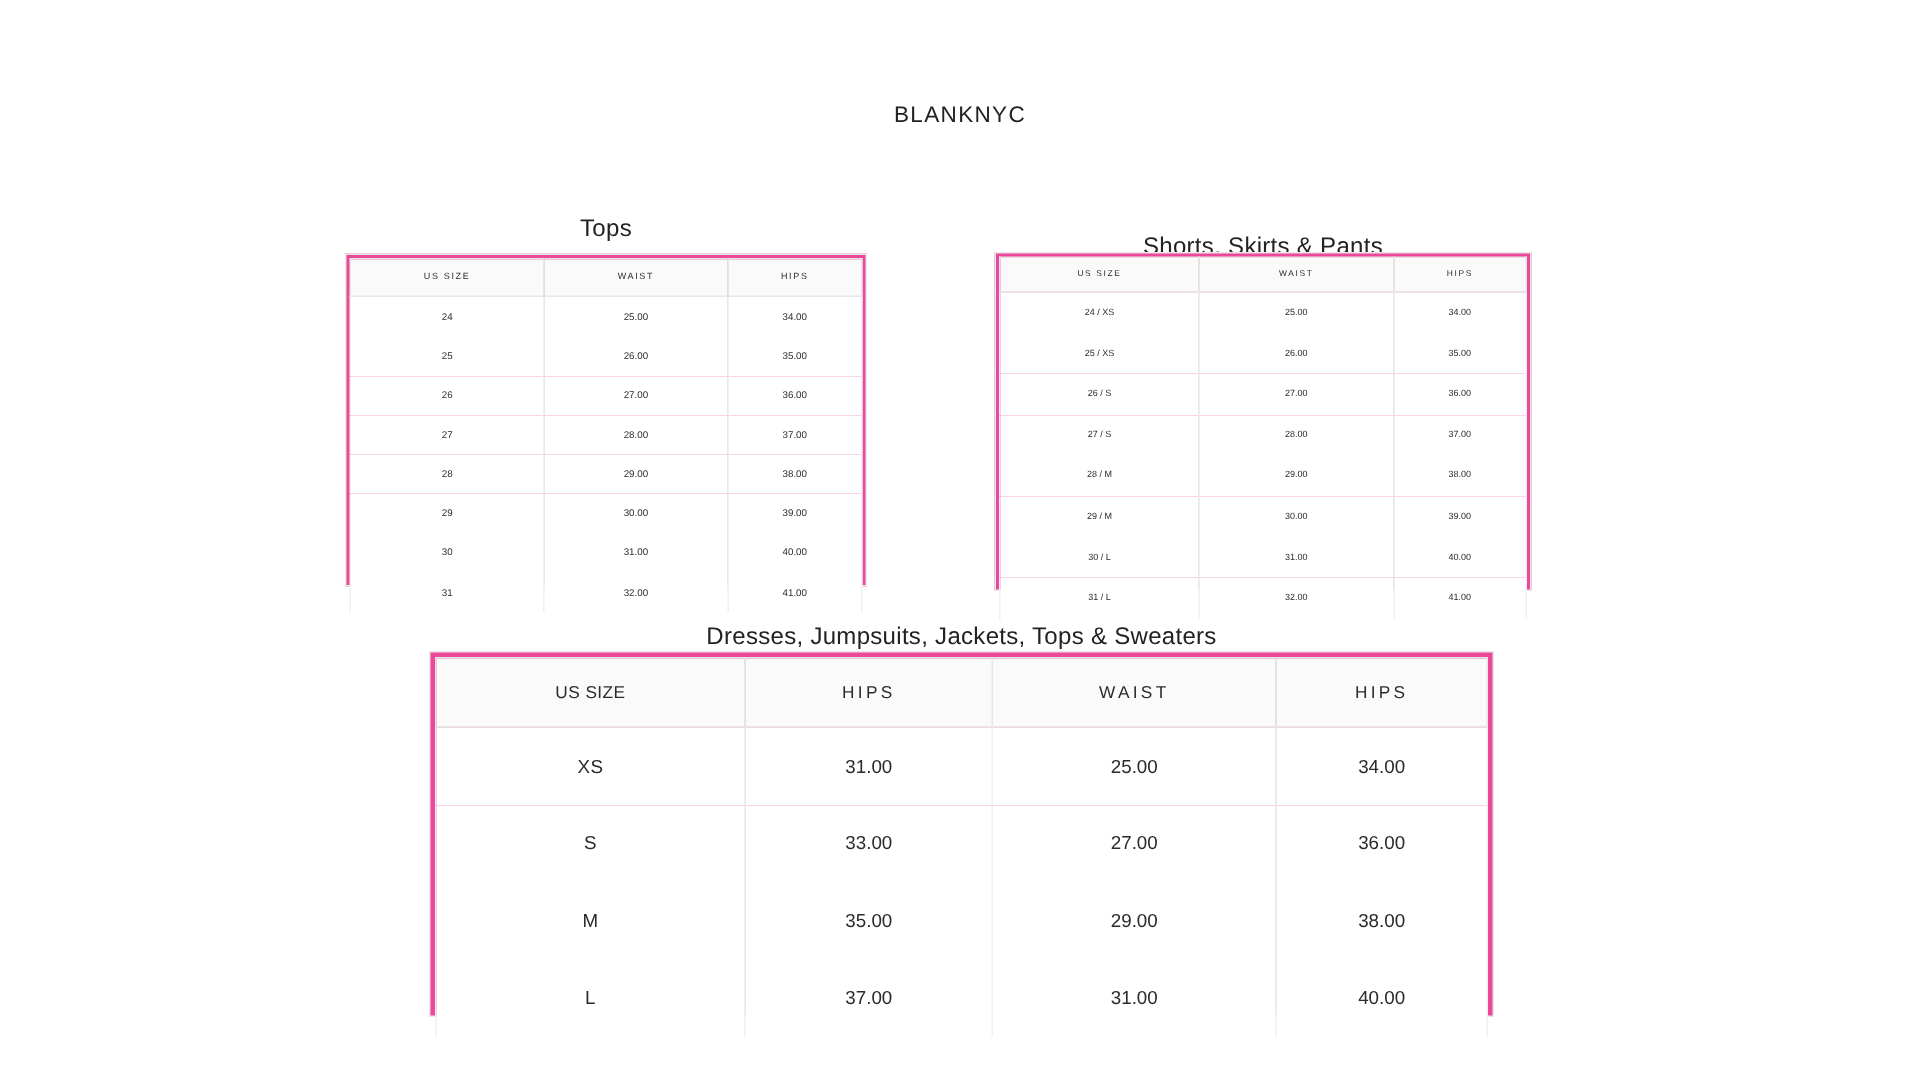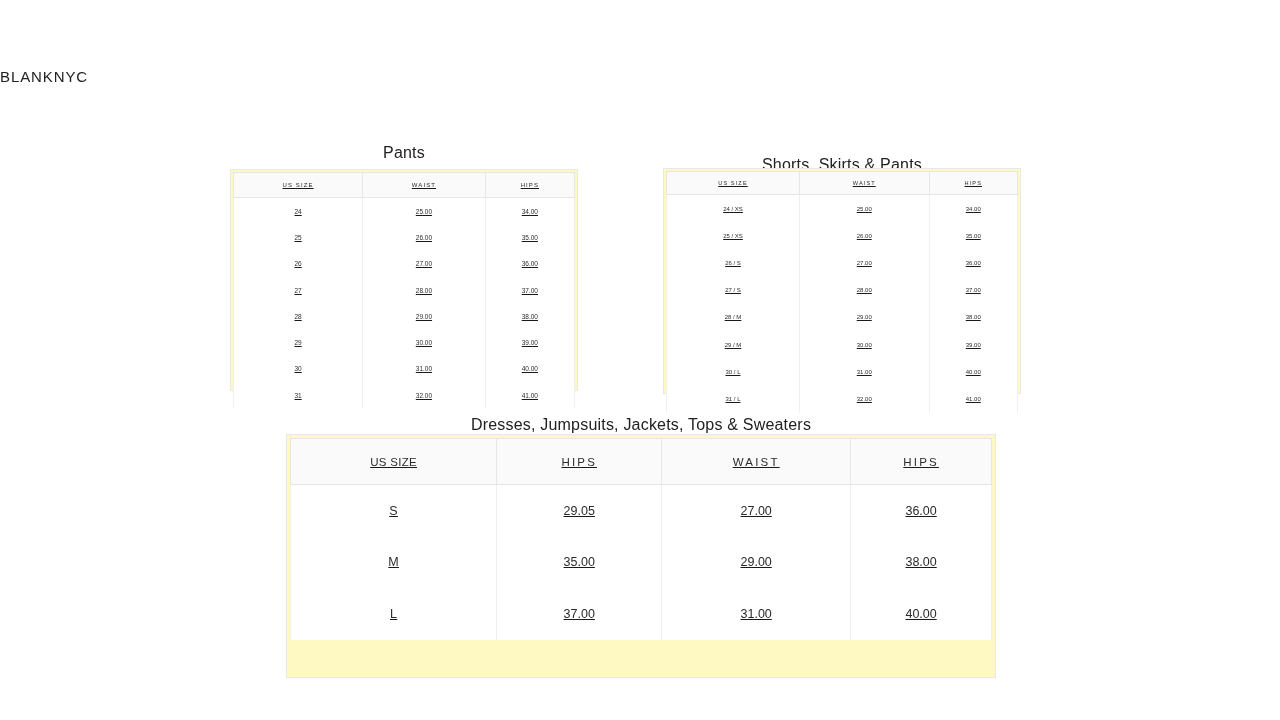--- a/index.html
+++ b/index.html
@@ -14,34 +14,34 @@
     color: #1a1a1a;
     overflow: hidden;
     position: relative;
   }
 
   .brand-title {
     position: absolute;
     top: 68px;
     left: 0;
     width: 1280px;
+    text-align: center;
     font-size: 15px;
     letter-spacing: 0.9px;
     color: #222222;
     font-weight: 400;
   }
 
   
   .card {
     position: absolute;
     box-sizing: border-box;
-    background: #fef9c3;
+    background: #ec4899;
     border: 1px solid #e8e8e8;
     padding: 2px;
-    text-decoration: underline;
   }
   .card table {
     border-collapse: collapse;
     width: 100%;
     table-layout: fixed;
   }
   .card th {
     font-weight: 400;
     color: #2b2b2b;
     border: 1px solid #e6e6e6;
@@ -139,21 +139,21 @@
   #dresses-card td:first-child,
   #dresses-card th:first-child {
     letter-spacing: 0.3px;
   }
 </style>
 </head>
 <body>
 
 <div class="brand-title">BLANKNYC</div>
 
-<div class="section-title" id="jeans-title">Pants</div>
+<div class="section-title" id="jeans-title">Tops</div>
 <div class="card" id="jeans-card">
   <table>
     <thead>
       <tr>
         <th style="width:38%">US SIZE</th>
         <th style="width:36%">WAIST</th>
         <th style="width:26%">HIPS</th>
       </tr>
     </thead>
     <tbody>
@@ -262,22 +262,28 @@
     <thead>
       <tr>
         <th style="width:29.5%">US SIZE</th>
         <th style="width:23.5%">HIPS</th>
         <th style="width:27%">WAIST</th>
         <th style="width:20%">HIPS</th>
       </tr>
     </thead>
     <tbody>
       <tr>
+        <td>XS</td>
+        <td>31.00</td>
+        <td>25.00</td>
+        <td>34.00</td>
+      </tr>
+      <tr>
         <td>S</td>
-        <td>29.05</td>
+        <td>33.00</td>
         <td>27.00</td>
         <td>36.00</td>
       </tr>
       <tr>
         <td>M</td>
         <td>35.00</td>
         <td>29.00</td>
         <td>38.00</td>
       </tr>
       <tr>

